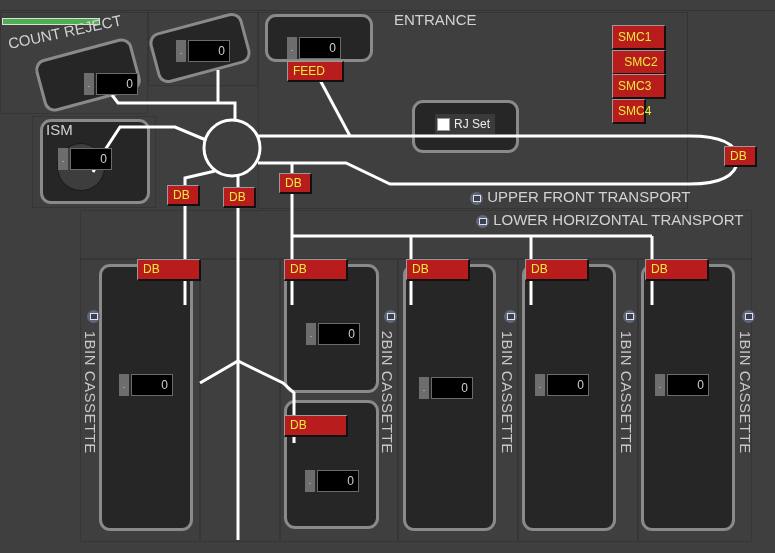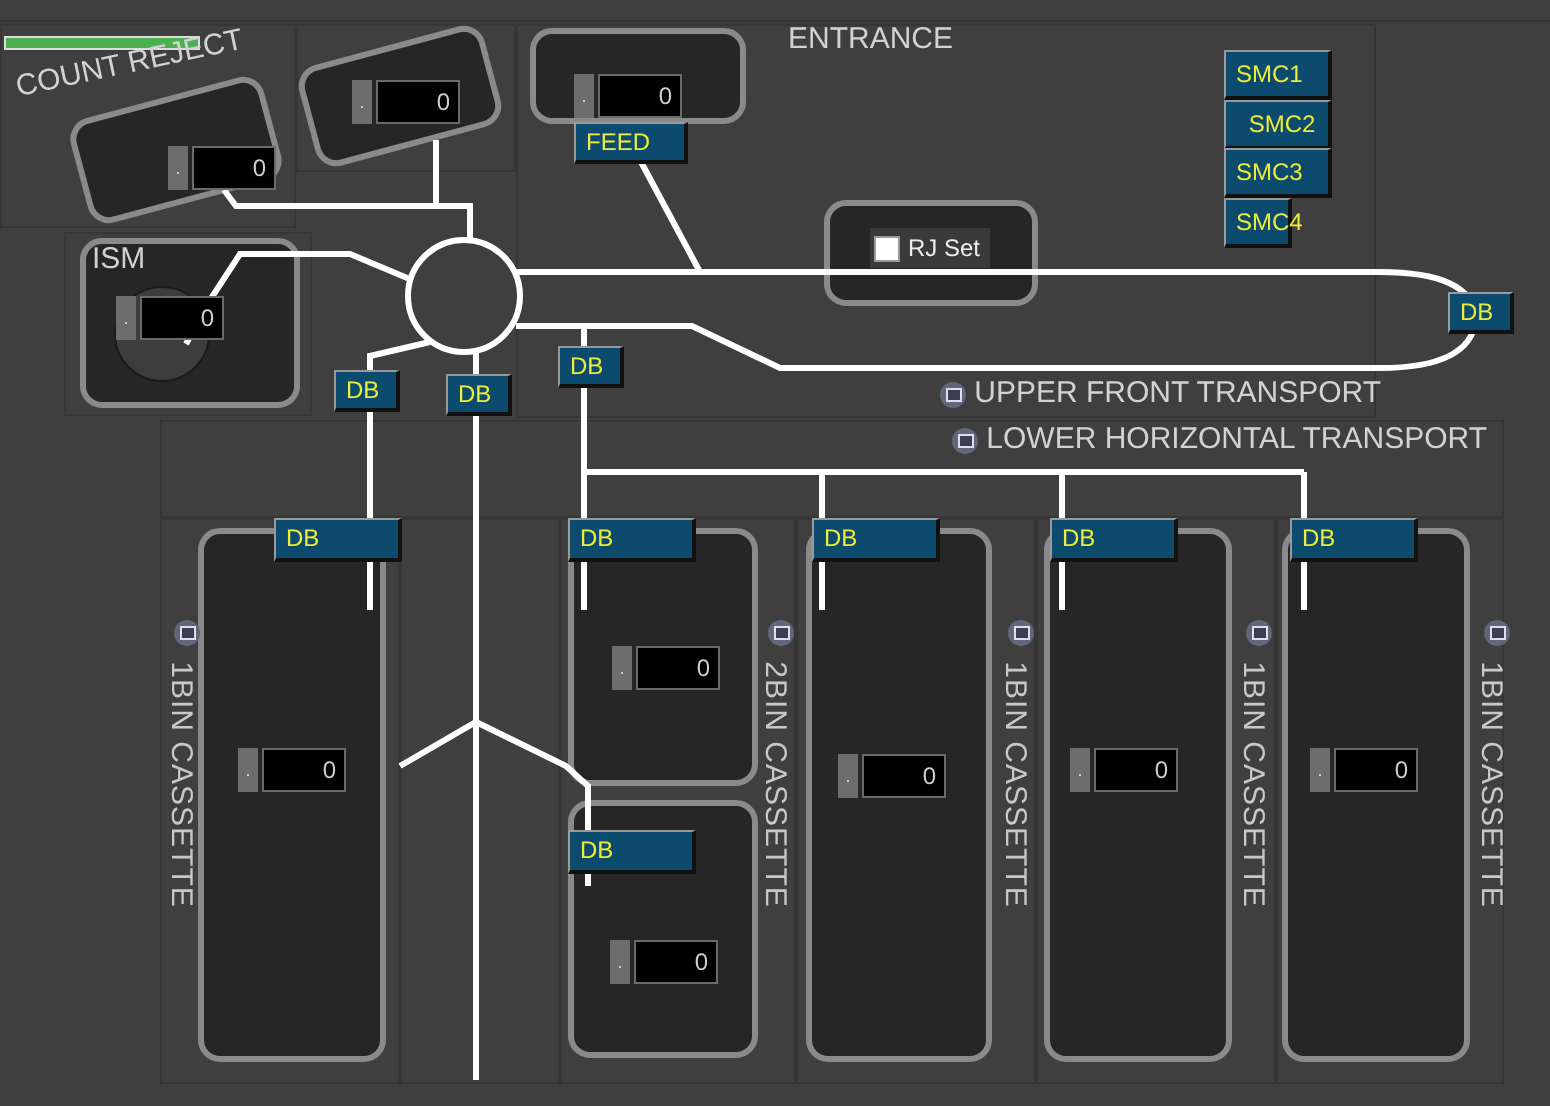--- a/index.html
+++ b/index.html
@@ -3,21 +3,21 @@
 <meta charset="utf-8">
 <style>
   html,body{margin:0;padding:0;}
   body{width:775px;height:553px;background:#3f3f3f;position:relative;overflow:hidden;font-family:"Liberation Sans",sans-serif;}
   .abs{position:absolute;}
   .panel{position:absolute;border:1px solid #363636;}
   .box{position:absolute;background:#262626;border:3px solid #8a8a8a;border-radius:11px;box-sizing:border-box;}
   .cnt{position:absolute;display:flex;height:22px;}
   .cnt .btn{width:10px;height:22px;background:#6d6d6d;color:#ddd;font-size:9px;line-height:22px;text-align:center;margin-right:2px;}
   .cnt .val{width:56px;height:22px;box-sizing:border-box;background:#000;border:1px solid #6a6a6a;color:#cfcfcf;font-size:12px;line-height:20px;text-align:right;padding-right:4px;}
-  .yb{position:absolute;background:#0c4a6e;border-top:1px solid #9a9a9a;border-left:1px solid #9a9a9a;border-right:2px solid #111;border-bottom:2px solid #111;color:#ecec3a;font-size:12px;line-height:18px;padding-left:5px;box-sizing:border-box;cursor:pointer;}
+  .yb{position:absolute;background:#b91c1c;border-top:1px solid #9a9a9a;border-left:1px solid #9a9a9a;border-right:2px solid #111;border-bottom:2px solid #111;color:#ecec3a;font-size:12px;line-height:18px;padding-left:5px;box-sizing:border-box;cursor:pointer;}
   .lbl{position:absolute;color:#d2d2d2;font-size:15px;white-space:nowrap;}
   .vlbl{position:absolute;color:#c8c8c8;font-size:15px;white-space:nowrap;writing-mode:vertical-rl;letter-spacing:0.5px;}
   .mon{display:inline-block;width:13px;height:13px;border-radius:50%;background:#5f6878;position:relative;vertical-align:middle;}
   .mon::after{content:"";position:absolute;left:3px;top:3px;width:6px;height:5px;border:1px solid #dde;background:#3a4050;}
   svg{position:absolute;left:0;top:0;}
 </style>
 </head>
 <body>
 
 <div class="abs" style="left:0;top:0;width:775px;height:10px;border-bottom:1px solid #333;"></div>

